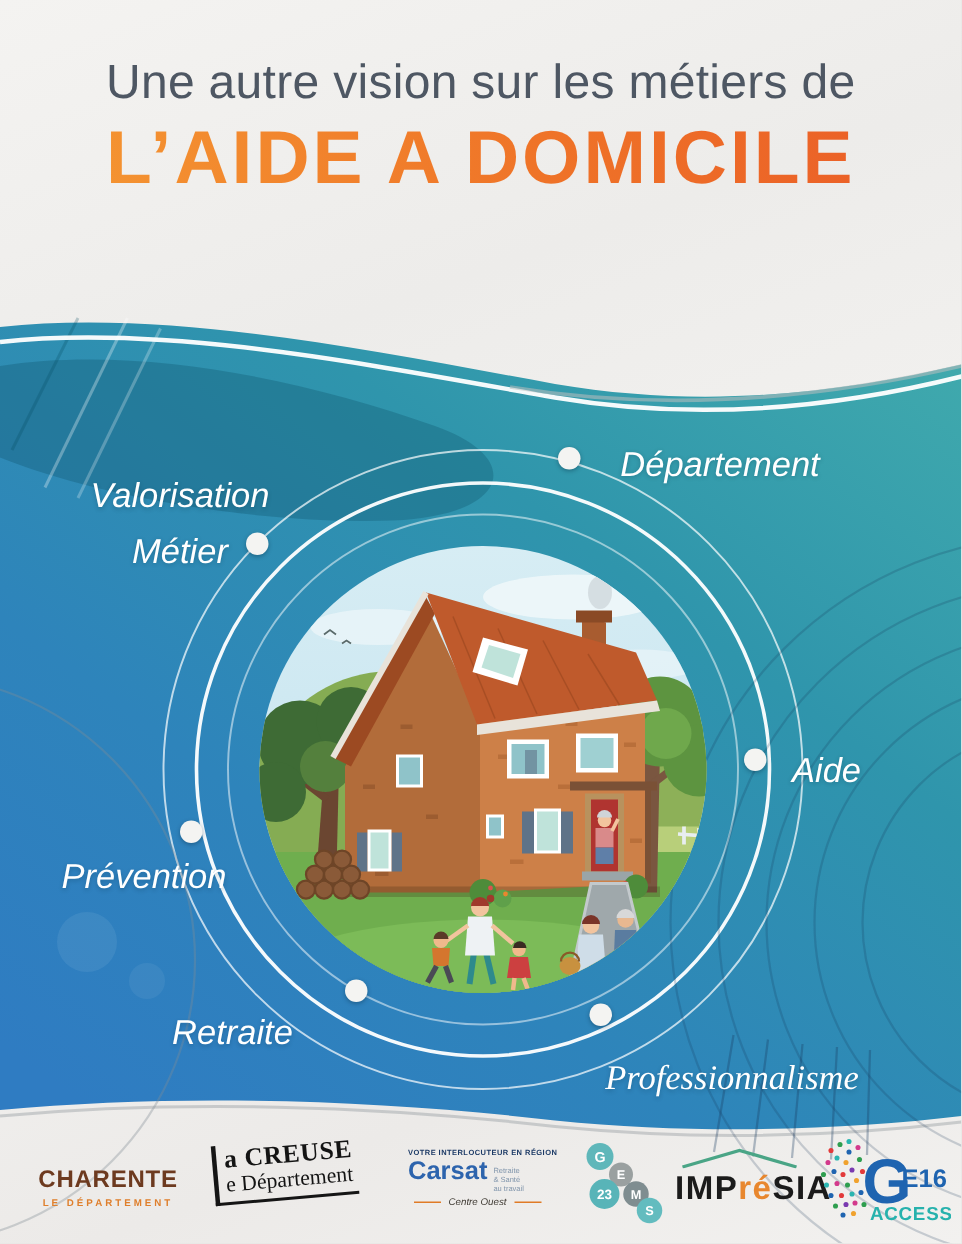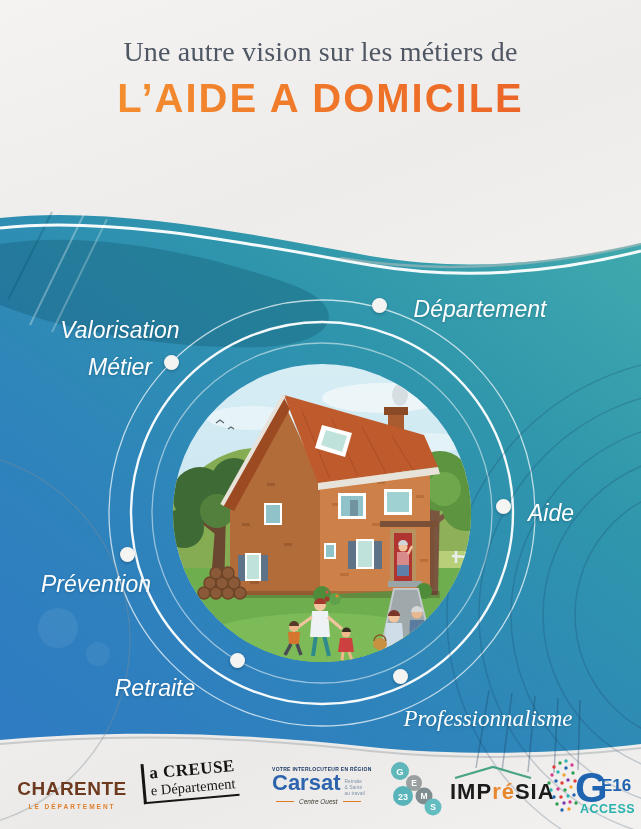--- a/index.html
+++ b/index.html
@@ -4,23 +4,23 @@
 <style>
   html,body{margin:0;padding:0;background:#e8e7e5;}
   .poster{
     position:relative;width:641px;height:829px;overflow:hidden;
     font-family:"Liberation Sans",sans-serif;
     background:linear-gradient(160deg,#f4f3f1 0%,#edecea 28%,#f3f2f0 55%,#eceae8 80%,#f2f1ef 100%);
   }
   svg{display:block}
   
   .hdr-line1{position:absolute;top:36px;left:0;width:100%;text-align:center;
-    font-size:28px;color:#4e5763;letter-spacing:.2px;font-family:Liberation Serif, serif;}
+    font-size:32px;color:#4e5763;letter-spacing:.2px;}
   .hdr-line2{position:absolute;top:76px;left:0;width:100%;text-align:center;
-    font-size:40px;font-weight:700;letter-spacing:2px;color:#f0742c;}
+    font-size:50px;font-weight:700;letter-spacing:2px;color:#f0742c;}
   @supports ((-webkit-background-clip:text) or (background-clip:text)){
     .hdr-line2{background:linear-gradient(90deg,#f59a33 0%,#ef7428 55%,#ea5c27 100%);
       -webkit-background-clip:text;background-clip:text;color:transparent;}
   }
   .hdr-sub{position:absolute;top:160px;left:0;width:100%;display:flex;
     align-items:center;justify-content:center;gap:14px;}
   .hdr-sub .txt{font-size:21px;color:#29aade;font-weight:400;}
   .hdr-sub .dash{width:46px;height:3px;background:#29aade;border-radius:2px;}
   
   .bg-svg{position:absolute;left:0;top:0;z-index:1;}
@@ -40,31 +40,31 @@
   .dot-valorisation{left:164px;top:355px;}
   .dot-competences{left:372px;top:298px;}
   .dot-aide{left:496px;top:499px;}
   .dot-prevention{left:120px;top:547px;}
   .dot-autonomie{left:230px;top:653px;}
   .dot-professionnalisme{left:393px;top:669px;}
   
   .logos{position:absolute;left:0;top:745px;width:641px;height:84px;z-index:3;}
   .logo{position:absolute;}
   .charente{left:16px;top:33px;width:112px;text-align:center;}
-  .charente .nm{font-size:19px;font-weight:700;color:#6d3a1f;letter-spacing:.5px;}
+  .charente .nm{font-size:16px;font-weight:700;color:#6d3a1f;letter-spacing:.5px;}
   .charente .tg{font-size:6.5px;font-weight:700;color:#df7f2c;letter-spacing:2px;margin-top:3px;}
   .creuse{left:142px;top:14px;width:120px;transform:rotate(-5deg);}
   .creuse .in{display:inline-block;border-left:3px solid #151515;border-bottom:2px solid #151515;
     padding:0 2px 2px 5px;font-family:"Liberation Serif",serif;color:#141414;}
   .creuse .l1{font-size:17px;font-weight:700;letter-spacing:.5px;}
   .creuse .l2{font-size:14.5px;margin-top:-1px;}
   .carsat{left:272px;top:21px;width:132px;}
   .carsat .rg{font-size:5px;font-weight:700;color:#1c3a66;letter-spacing:.3px;}
   .carsat .row{display:flex;align-items:flex-start;margin-top:1px;}
-  .carsat .nm{font-size:22px;font-weight:700;color:#2d64ad;line-height:.95;}
+  .carsat .nm{font-size:17px;font-weight:700;color:#2d64ad;line-height:.95;}
   .carsat .sv{font-size:5px;color:#8296ac;line-height:1.2;margin-left:4px;padding-top:5px;white-space:pre-line;}
   .carsat .loc-row{display:flex;align-items:center;gap:5px;margin-top:2px;margin-left:4px;}
   .carsat .ld{width:18px;height:1.5px;background:#e07b26;}
   .carsat .loc{font-size:6.5px;font-style:italic;color:#3f3a33;}
   .gems{left:388px;top:15px;}
   .impresia{left:450px;top:20px;width:86px;text-align:center;}
   .impresia .word{font-size:22px;font-weight:600;letter-spacing:1px;color:#1b1b1b;margin-top:0;}
   .impresia .or{color:#e8872e;}
   .ge16{left:544px;top:10px;}
 </style>

